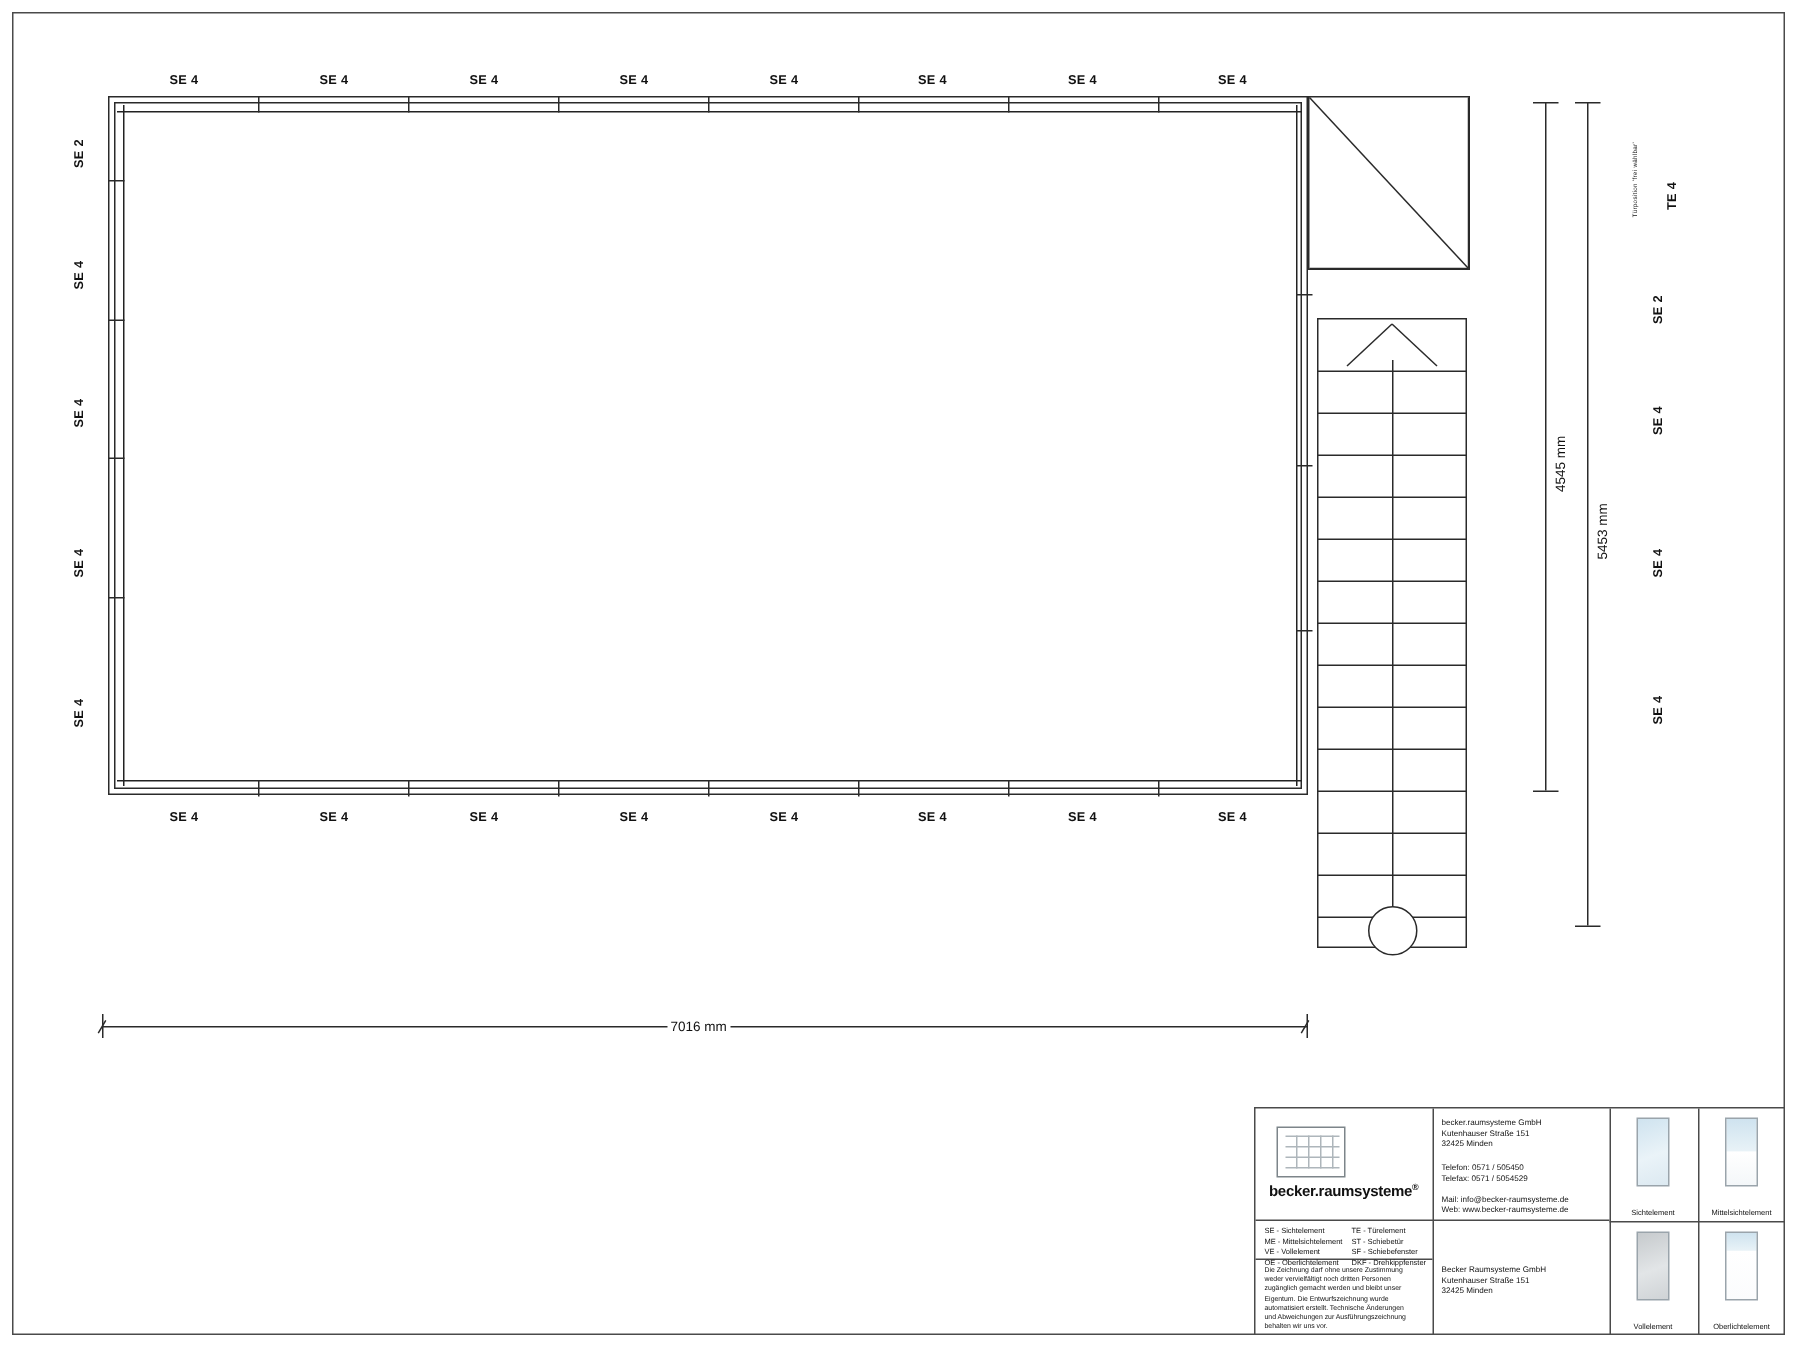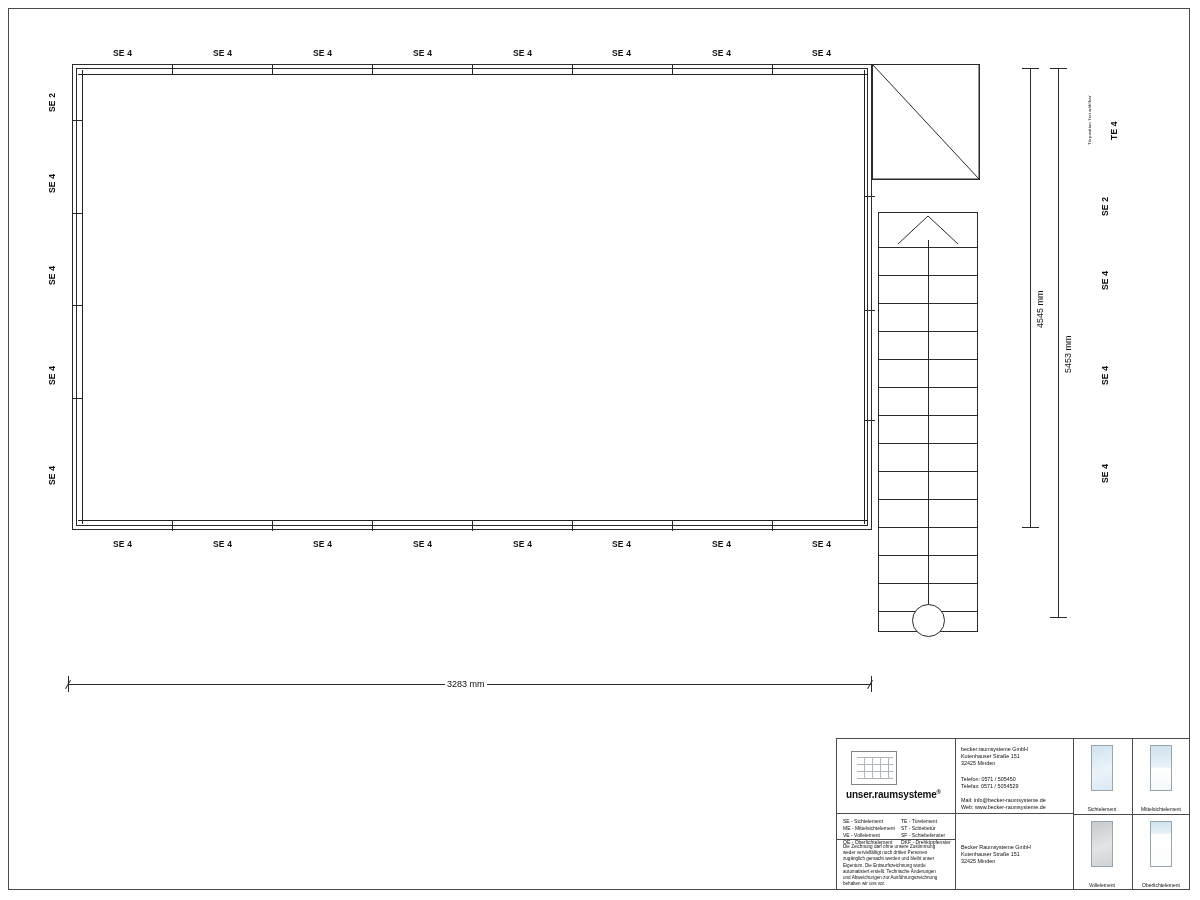--- a/index.html
+++ b/index.html
@@ -350,21 +350,21 @@
   <div class="dim-v" style="left:1058px; top:68px; height:549px;"></div>
   <div class="dim-cap" style="left:1050px; top:68px; width:17px; height:1px;"></div>
   <div class="dim-cap" style="left:1050px; top:617px; width:17px; height:1px;"></div>
   <div class="dim-text vert" style="left:1062px; top:375px;">5453 mm</div>
 
   <div class="dim-h" style="left:68px; top:684px; width:804px;"></div>
   <div class="tick-slash" style="left:63px; top:684px;"></div>
   <div class="tick-slash" style="left:865px; top:684px;"></div>
   <div class="dim-cap" style="left:68px; top:676px; width:1px; height:16px;"></div>
   <div class="dim-cap" style="left:871px; top:676px; width:1px; height:16px;"></div>
-  <div class="dim-text" style="left:445px; top:678px;">3283 mm</div>
+  <div class="dim-text" style="left:445px; top:678px;">7016 mm</div>
 
   <div class="titleblock">
 
     <div class="tb-vline" style="left:118px; top:0; height:151px;"></div>
     <div class="tb-vline" style="left:236px; top:0; height:151px;"></div>
     <div class="tb-vline" style="left:295px; top:0; height:151px;"></div>
 
     <div class="tb-hline" style="left:0; top:74px; width:236px;"></div>
     <div class="tb-hline" style="left:0; top:100px; width:118px;"></div>
     <div class="tb-hline" style="left:236px; top:75px; width:117px;"></div>
@@ -372,21 +372,21 @@
     <div class="logo-icon">
       <div class="g" style="left:5px; top:5px; width:36px; height:1px;"></div>
       <div class="g" style="left:5px; top:12px; width:36px; height:1px;"></div>
       <div class="g" style="left:5px; top:19px; width:36px; height:1px;"></div>
       <div class="g" style="left:5px; top:26px; width:36px; height:1px;"></div>
       <div class="g" style="left:12px; top:5px; width:1px; height:22px;"></div>
       <div class="g" style="left:20px; top:5px; width:1px; height:22px;"></div>
       <div class="g" style="left:28px; top:5px; width:1px; height:22px;"></div>
       <div class="g" style="left:36px; top:5px; width:1px; height:22px;"></div>
     </div>
-    <div class="tb-logo-text" style="left:9px; top:50px;"><span>unser.raumsysteme</span><span class="reg">®</span></div>
+    <div class="tb-logo-text" style="left:9px; top:50px;"><span>becker.raumsysteme</span><span class="reg">®</span></div>
 
     <div class="tb-legend" style="left:6px; top:79px;">SE - Sichtelement
 ME - Mittelsichtelement
 VE - Vollelement
 OE - Oberlichtelement</div>
     <div class="tb-legend" style="left:64px; top:79px;">TE - Türelement
 ST - Schiebetür
 SF - Schiebefenster
 DKF - Drehkippfenster</div>
 

